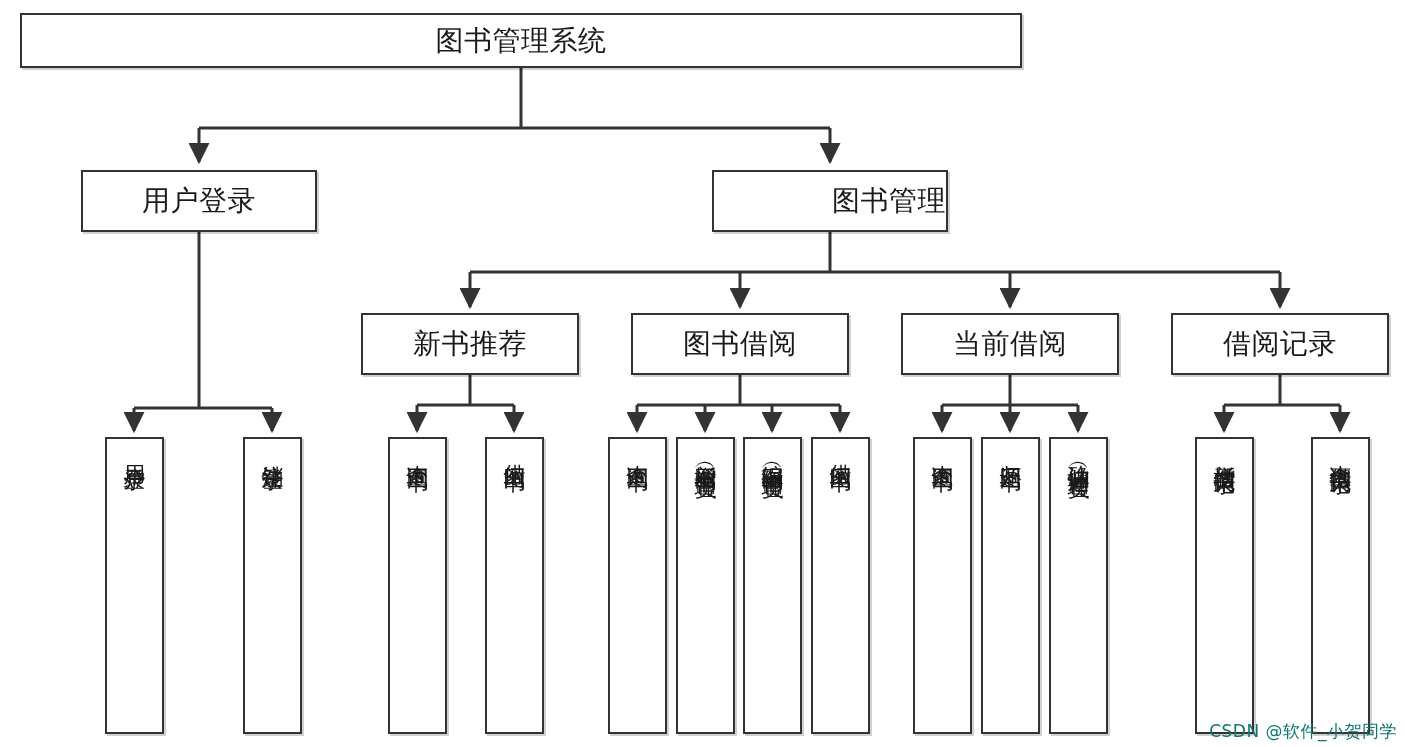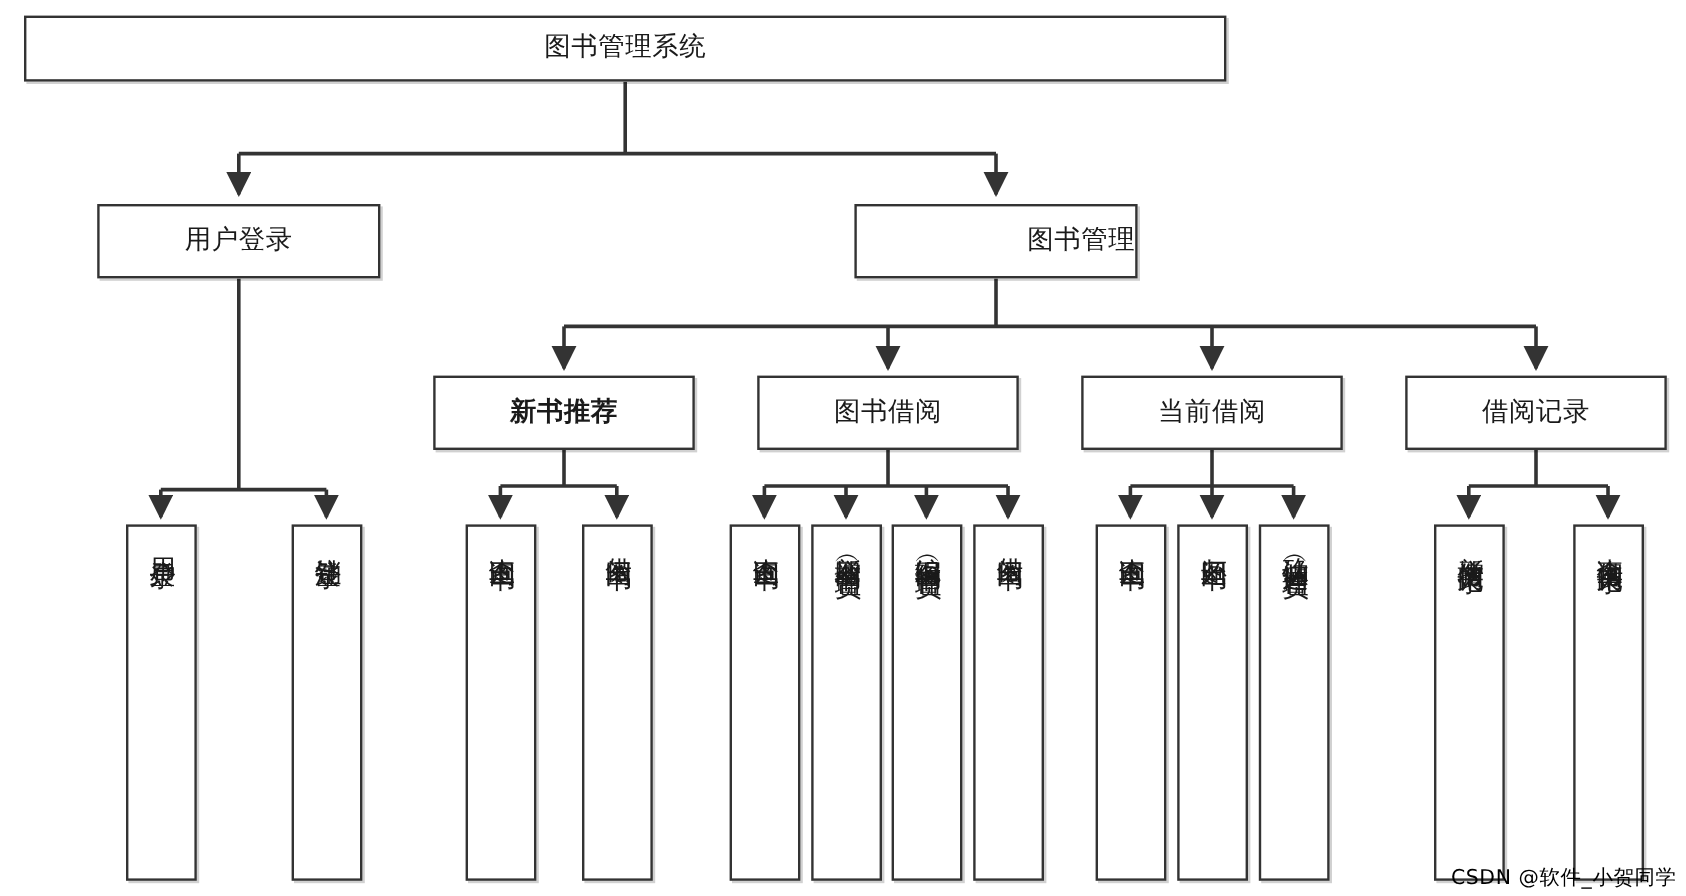--- a/index.html
+++ b/index.html
@@ -30,21 +30,21 @@
     box-sizing: border-box;
     border: 2px solid #333333;
     background: #ffffff;
     display: flex;
     align-items: center;
     justify-content: center;
     box-shadow: 2px 2px 0 rgba(0,0,0,0.18);
   }
   .node .label {
     color: #1a1a1a;
-    font-size: 22px;
+    font-size: 28px;
     line-height: 1.12;
     letter-spacing: 0.5px;
     text-align: center;
     white-space: nowrap;
   }
   .node.vertical {
     align-items: flex-start;
     justify-content: center;
     padding-top: 8px;
   }
@@ -53,21 +53,21 @@
     text-orientation: upright;
     font-size: 22px;
     line-height: 1.1;
     letter-spacing: 2px;
     white-space: nowrap;
   }
   .watermark {
     position: absolute;
     right: 8px;
     bottom: 4px;
-    color: #000000;
+    color: #0f766e;
     font-size: 17px;
     letter-spacing: 0.5px;
     white-space: nowrap;
     user-select: none;
   }
 </style>
 </head>
 <body>
 
 <div id="canvas">
@@ -126,21 +126,21 @@
     <span class="label">图书管理系统</span>
   </div>
 
   <div class="node" style="left:81px; top:170px; width:236px; height:62px;">
     <span class="label">用户登录</span>
   </div>
   <div class="node" style="left:712px; top:170px; width:236px; height:62px;justify-content:flex-end;">
     <span class="label">图书管理</span>
   </div>
 
-  <div class="node" style="left:361px; top:313px; width:218px; height:62px;font-weight:bold;">
+  <div class="node" style="left:361px; top:313px; width:218px; height:62px;">
     <span class="label">新书推荐</span>
   </div>
   <div class="node" style="left:631px; top:313px; width:218px; height:62px;align-items:center;">
     <span class="label">图书借阅</span>
   </div>
   <div class="node" style="left:901px; top:313px; width:218px; height:62px;">
     <span class="label">当前借阅</span>
   </div>
   <div class="node" style="left:1171px; top:313px; width:218px; height:62px;">
     <span class="label">借阅记录</span>

